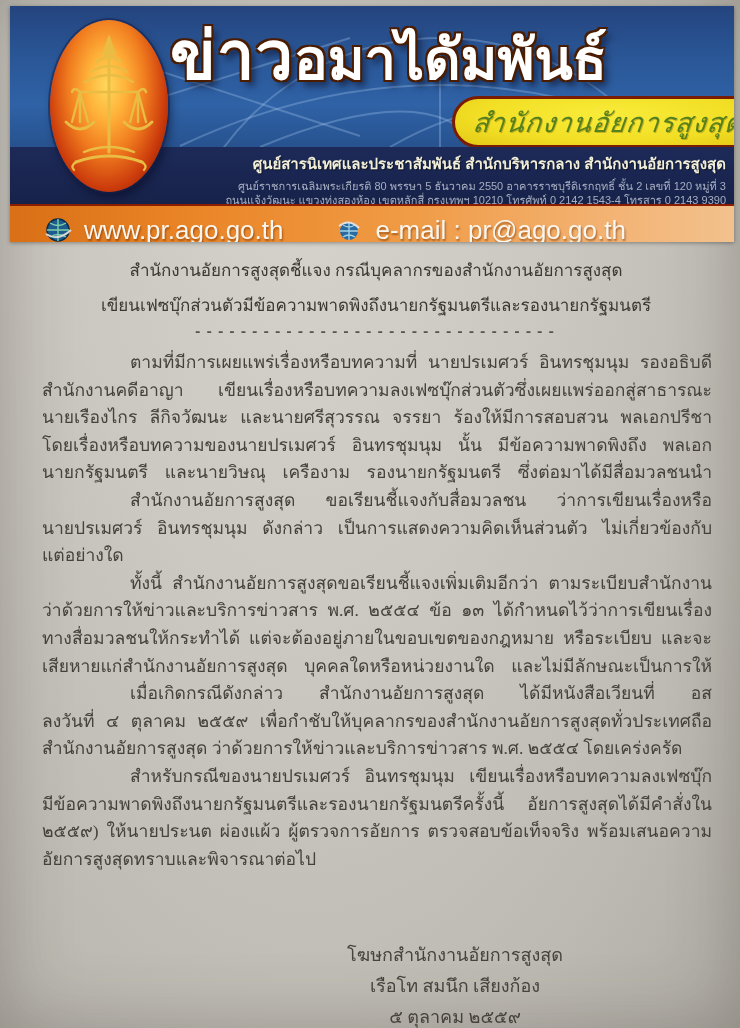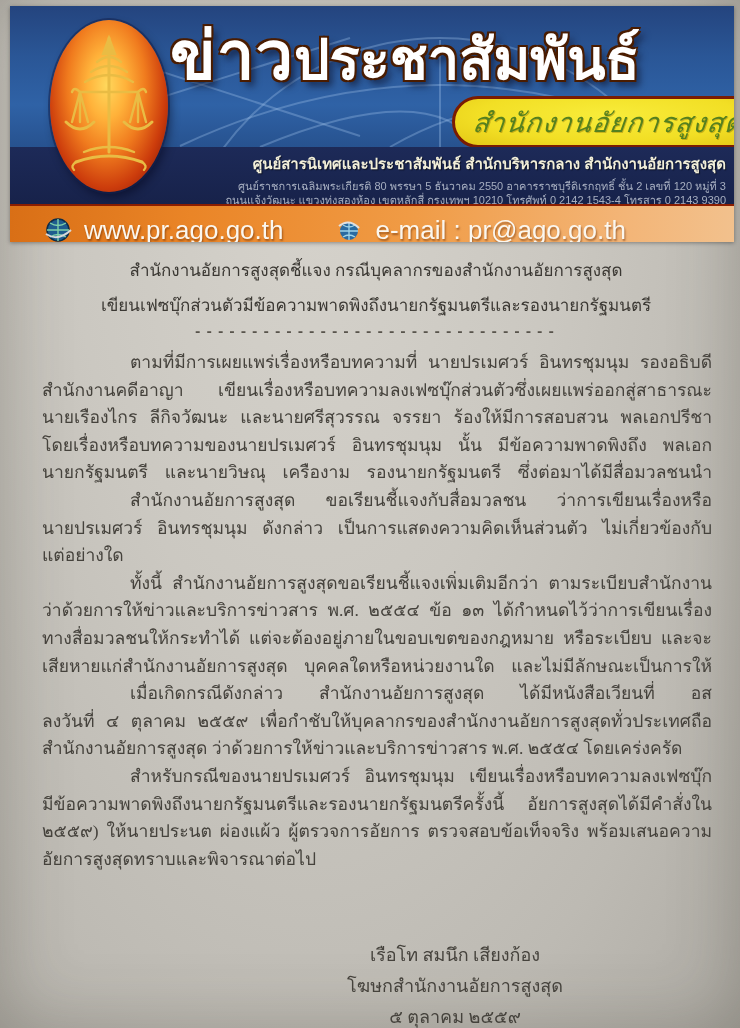--- a/index.html
+++ b/index.html
@@ -73,21 +73,21 @@
           <circle cx="430" cy="300" r="268"></circle>
           <path d="M170,140 Q430,18 690,140"></path>
           <path d="M250,141 Q420,70 470,141"></path>
           <path d="M380,141 Q520,60 700,120"></path>
           <path d="M60,120 L340,32"></path>
           <path d="M60,36 L350,130"></path>
           <path d="M430,34 L430,141"></path>
         </g>
       </svg>
       <div class="masthead">
-        <span class="w1">ข่าว</span><span class="w2">ประชาสัมพันธ์</span>
+        <span class="w1">ข่าว</span><span class="w2">อมาไดัมพันธ์</span>
       </div>
       <div class="ribbon">
         <span>สำนักงานอัยการสูงสุด</span>
       </div>
     </div>
 
     <div class="banner-navy">
       <div class="dept">ศูนย์สารนิเทศและประชาสัมพันธ์ สำนักบริหารกลาง สำนักงานอัยการสูงสุด</div>
       <div class="addr">ศูนย์ราชการเฉลิมพระเกียรติ 80 พรรษา 5 ธันวาคม 2550 อาคารราชบุรีดิเรกฤทธิ์ ชั้น 2 เลขที่ 120 หมู่ที่ 3</div>
       <div class="addr">ถนนแจ้งวัฒนะ แขวงทุ่งสองห้อง เขตหลักสี่ กรุงเทพฯ 10210 โทรศัพท์ 0 2142 1543-4 โทรสาร 0 2143 9390</div>
@@ -151,18 +151,18 @@
       <div class="bline indent">เมื่อเกิดกรณีดังกล่าว สำนักงานอัยการสูงสุด ได้มีหนังสือเวียนที่ อส ๐๐๐๑.๑(บก)/ว ๓๖๑</div>
       <div class="bline">ลงวันที่ ๔ ตุลาคม ๒๕๕๙ เพื่อกำชับให้บุคลากรของสำนักงานอัยการสูงสุดทั่วประเทศถือปฏิบัติตามระเบียบ</div>
       <div class="bline last">สำนักงานอัยการสูงสุด ว่าด้วยการให้ข่าวและบริการข่าวสาร พ.ศ. ๒๕๕๔ โดยเคร่งครัดด้วยแล้ว</div>
       <div class="bline indent">สำหรับกรณีของนายปรเมศวร์ อินทรชุมนุม เขียนเรื่องหรือบทความลงเฟซบุ๊กส่วนตัวและ</div>
       <div class="bline">มีข้อความพาดพิงถึงนายกรัฐมนตรีและรองนายกรัฐมนตรีครั้งนี้ อัยการสูงสุดได้มีคำสั่งในวันนี้ (๕ ตุลาคม</div>
       <div class="bline">๒๕๕๙) ให้นายประนต ผ่องแผ้ว ผู้ตรวจการอัยการ ตรวจสอบข้อเท็จจริง พร้อมเสนอความเห็นรายงาน</div>
       <div class="bline last">อัยการสูงสุดทราบและพิจารณาต่อไป</div>
     </div>
 
   <div class="sig">
+    <div>โฆษกสำนักงานอัยการสูงสุด</div>
     <div>เรือโท สมนึก เสียงก้อง</div>
-    <div>โฆษกสำนักงานอัยการสูงสุด</div>
     <div>๕ ตุลาคม ๒๕๕๙</div>
   </div>
 
 </div>
 
 </body></html>

